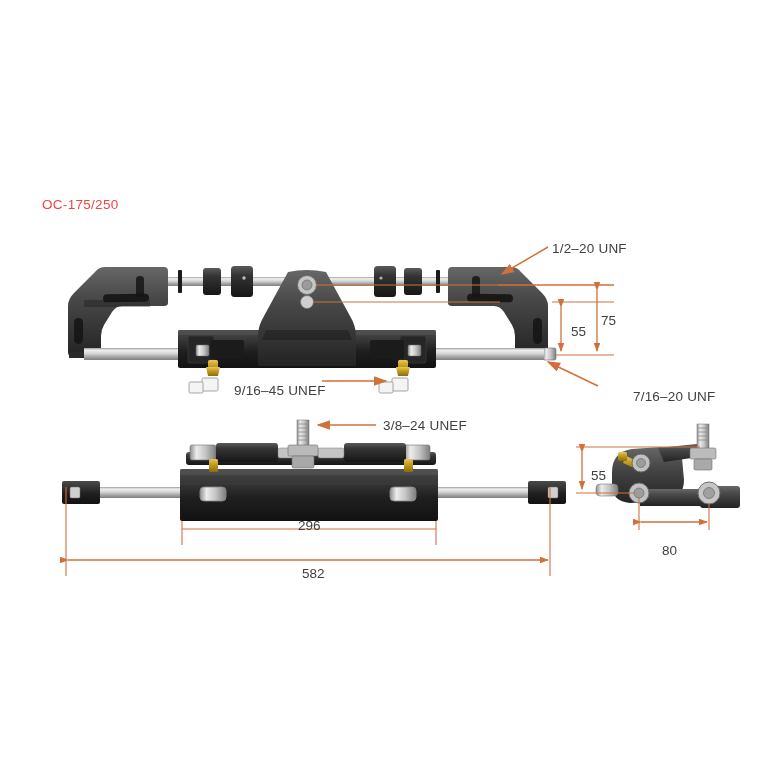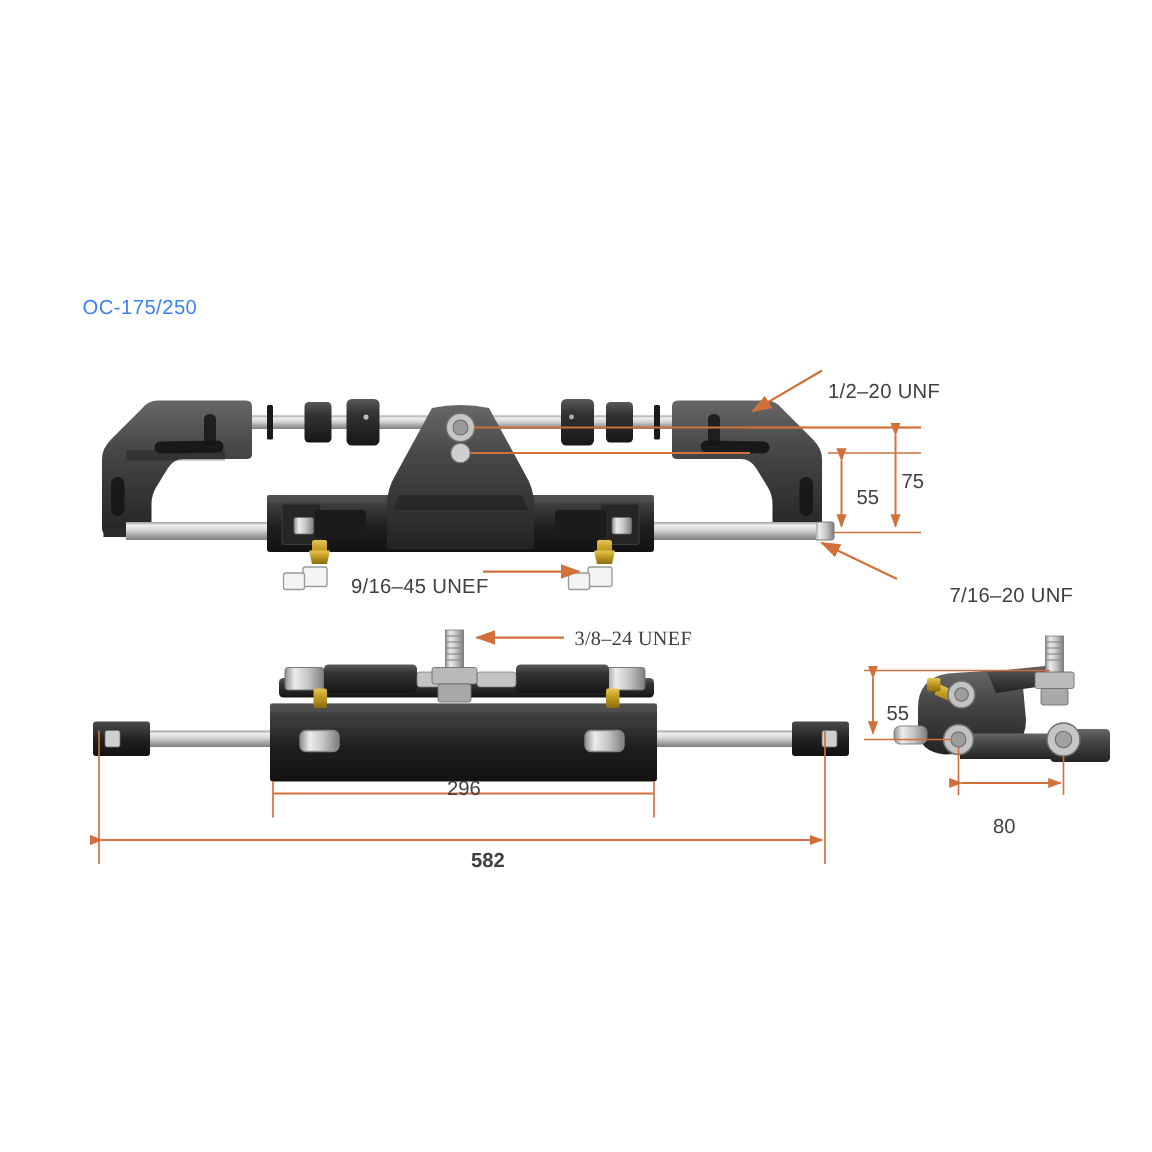--- a/index.html
+++ b/index.html
@@ -1,21 +1,21 @@
 <!DOCTYPE html>
 <html><head>
 <meta charset="utf-8">
 <style>
   html,body{margin:0;padding:0;background:#fff;}
   body{width:768px;height:768px;position:relative;overflow:hidden;
        font-family:"Liberation Sans", sans-serif;color:#3a3a3a;}
   #stage{position:absolute;inset:0;width:768px;height:768px;}
   .lbl{position:absolute;font-size:13.5px;letter-spacing:.2px;color:#3f3f3f;white-space:nowrap;}
   .dim{position:absolute;font-size:13.5px;color:#3f3f3f;white-space:nowrap;}
-  #title{position:absolute;left:55px;top:197px;font-size:13.5px;color:#3b82f6;letter-spacing:.3px;}
+  #title{position:absolute;left:42px;top:197px;font-size:13.5px;color:#ef4444;letter-spacing:.3px;}
   svg{position:absolute;left:0;top:0;overflow:visible;}
 </style>
 </head>
 <body>
 
 <div id="stage">
 
   <div id="title">OC-175/250</div>
 
   <svg width="768" height="768">
@@ -265,25 +265,25 @@
     <g stroke="#D2703C" fill="none">
       <line x1="576" y1="447" x2="700" y2="447" stroke-width="1.1"></line>
       <line x1="576" y1="493" x2="634" y2="493" stroke-width="1.1"></line>
       <line x1="582" y1="452" x2="582" y2="489" stroke-width="1.3" marker-start="url(#arS)" marker-end="url(#arS)"></line>
       <line x1="639" y1="498" x2="639" y2="530" stroke-width="1.1"></line>
       <line x1="709" y1="504" x2="709" y2="530" stroke-width="1.1"></line>
       <line x1="641" y1="522" x2="707" y2="522" stroke-width="1.3" marker-start="url(#arS)" marker-end="url(#arS)"></line>
     </g>
   </svg>
 
-  <div class="lbl" style="left:552px;top:241px;margin-top:12px;">1/2–20 UNF</div>
+  <div class="lbl" style="left:552px;top:241px;">1/2–20 UNF</div>
   <div class="lbl" style="left:601px;top:389px;margin-left:32px;">7/16–20 UNF</div>
   <div class="lbl" style="left:234px;top:383px;">9/16–45 UNEF</div>
-  <div class="lbl" style="left:383px;top:418px;font-family:Liberation Serif, serif;">3/8–24 UNEF</div>
+  <div class="lbl" style="left:383px;top:418px;">3/8–24 UNEF</div>
 
   <div class="dim" style="left:601px;top:313px;">75</div>
   <div class="dim" style="left:571px;top:324px;">55</div>
   <div class="dim" style="left:298px;top:518px;text-align:center;">296</div>
-  <div class="dim" style="left:314px;top:566px;font-weight:bold;">582</div>
+  <div class="dim" style="left:302px;top:566px;">582</div>
   <div class="dim" style="left:591px;top:468px;">55</div>
   <div class="dim" style="left:662px;top:543px;">80</div>
 
 </div>
 
 </body></html>

